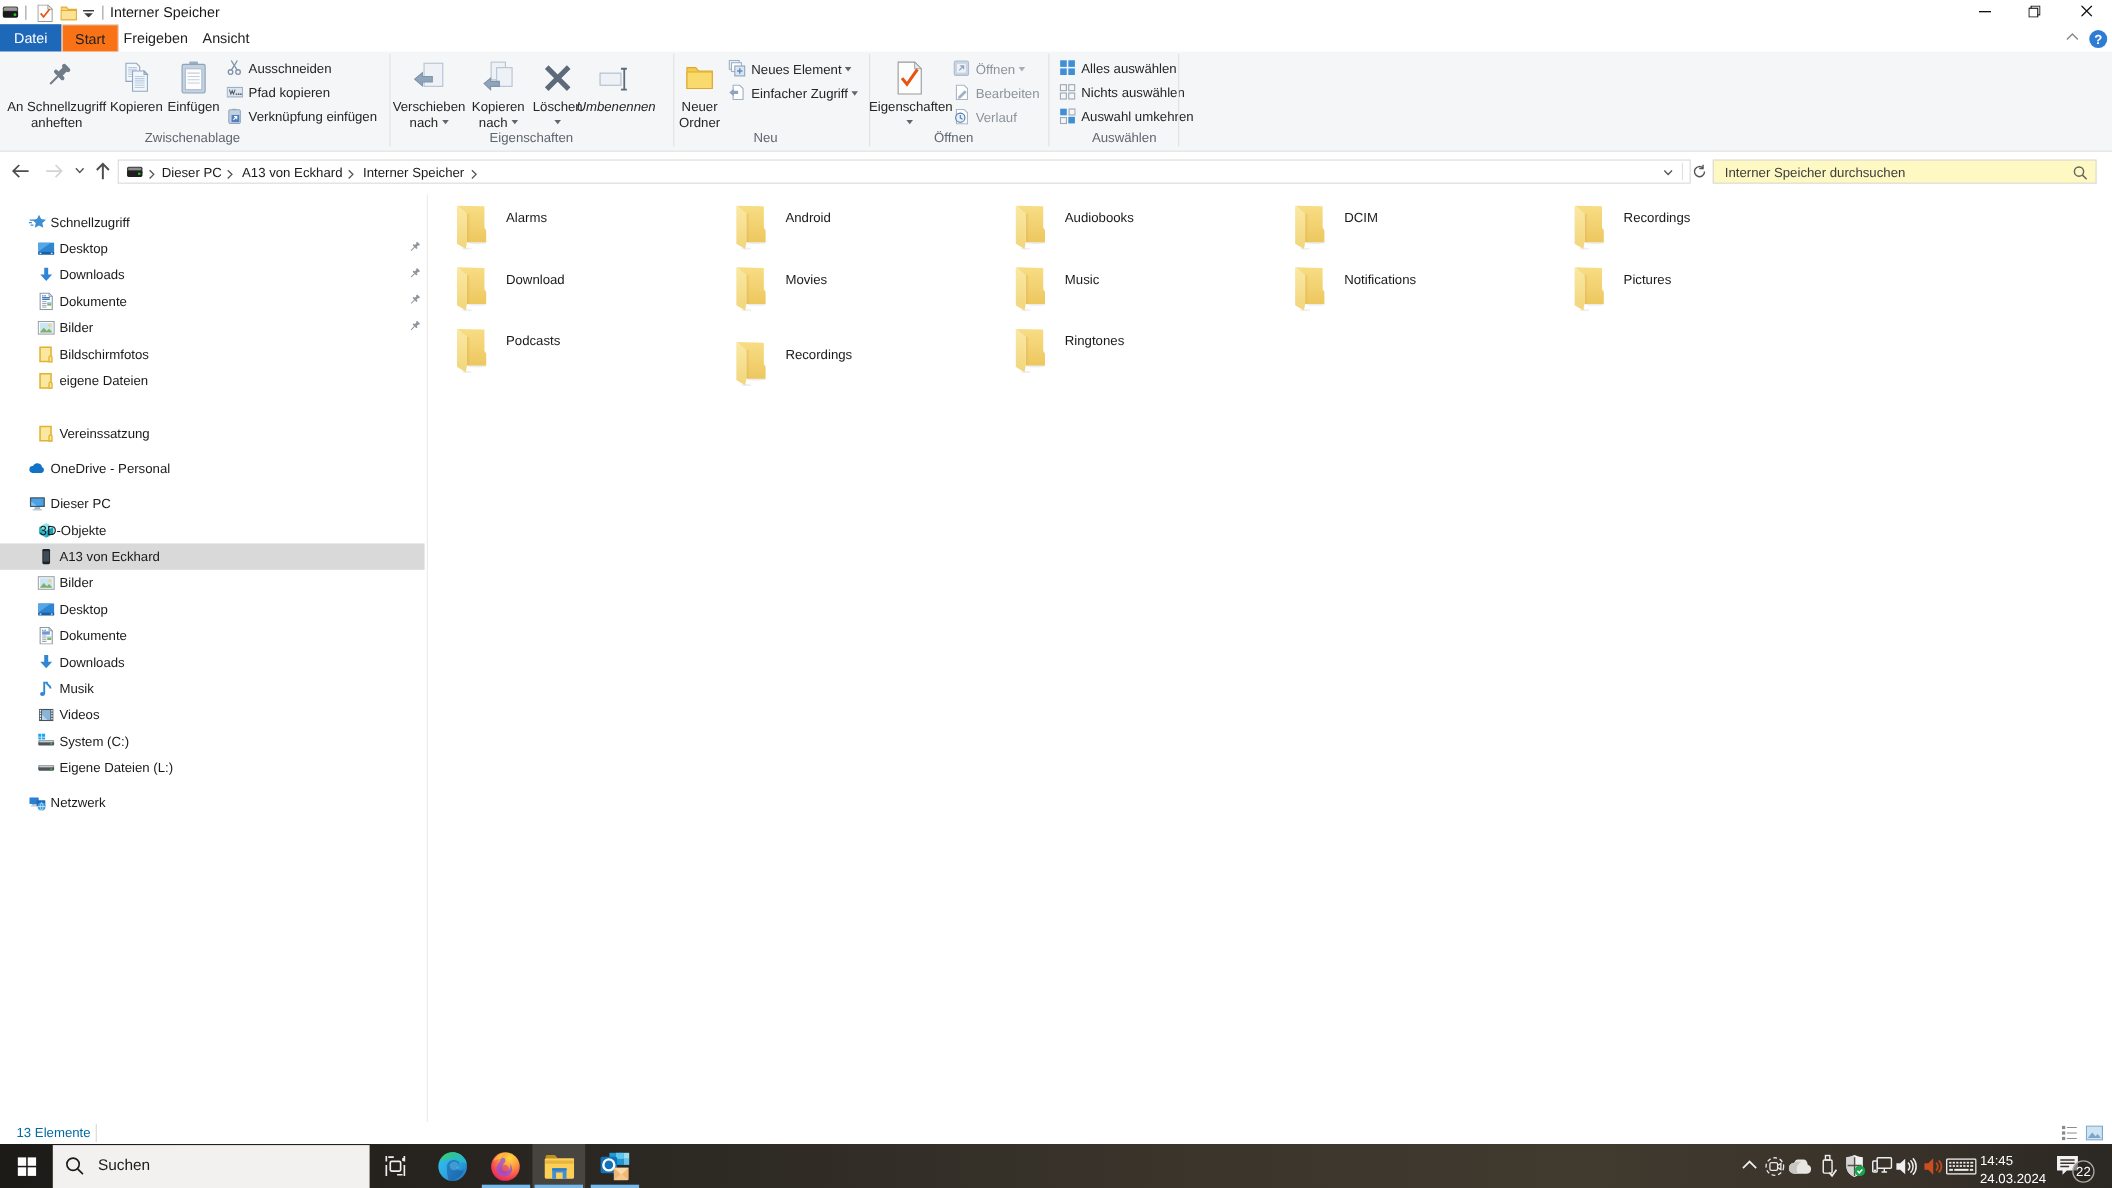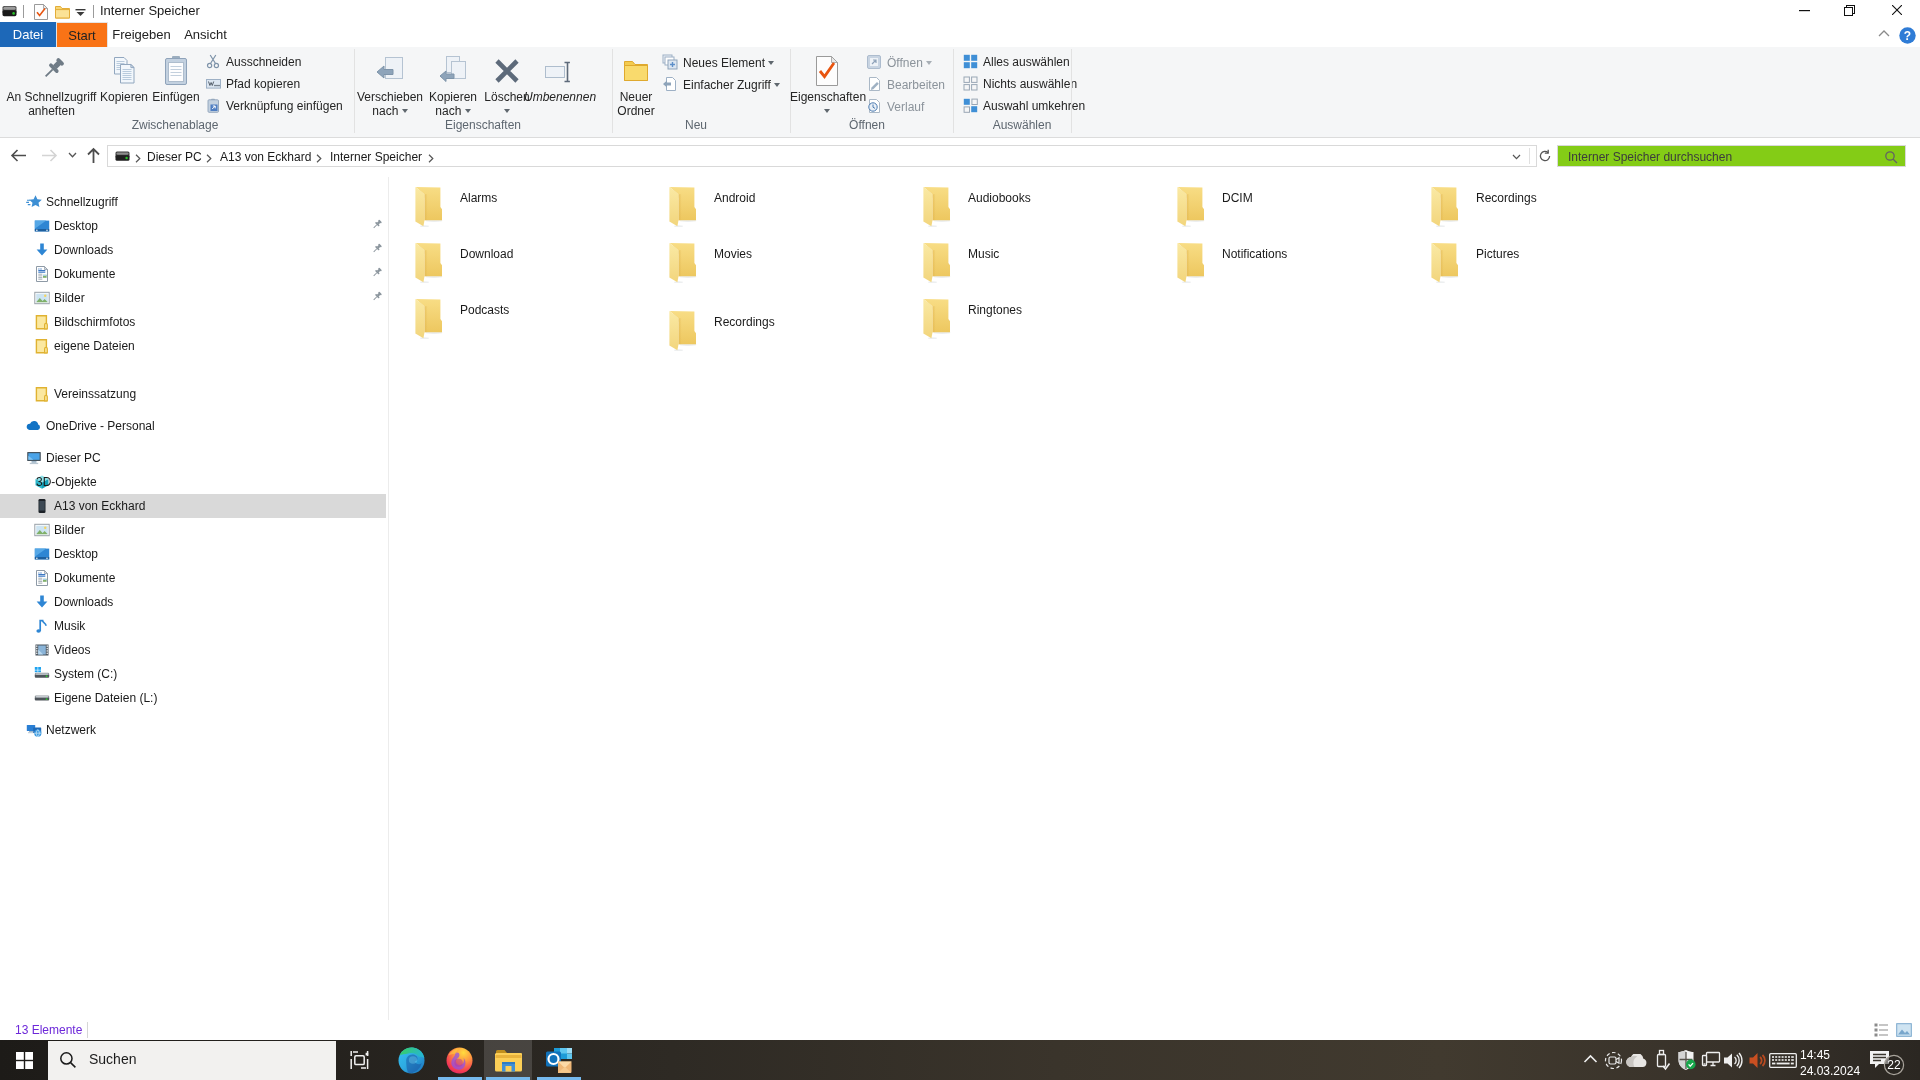--- a/index.html
+++ b/index.html
@@ -23,36 +23,36 @@
   .rbig { position:absolute; top:0; text-align:center; font-size:12px; color:#252525; }
   .rbig svg { display:block; margin:2px auto 3px; }
   .rsmall { position:absolute; font-size:12px; color:#252525; height:16px; line-height:16px; }
   .rsmall svg { vertical-align:-3px; margin-right:5px; }
   .dis { color:#8b939b; }
   .darr { display:inline-block; width:0; height:0; border-left:3px solid transparent; border-right:3px solid transparent; border-top:4px solid #5f676e; vertical-align:2px; }
   
   #addrrow { position:absolute; left:0; top:138px; width:1920px; height:34px; background:#fff; }
   .navic { position:absolute; top:0; }
   #addrbox { position:absolute; left:107px; top:7px; width:1430px; height:22px; border:1px solid #d9d9d9; background:#fff; font-size:12px; color:#1a1a1a; }
-  #searchbox { position:absolute; left:1557px; top:7px; width:349px; height:22px; border:1px solid #d9d9d9; background:#84cc16; font-size:12px; color:#333; }
+  #searchbox { position:absolute; left:1557px; top:7px; width:349px; height:22px; border:1px solid #d9d9d9; background:#fef9c3; font-size:12px; color:#333; }
   .crumb { position:absolute; top:4px; }
   
   #content { position:absolute; left:0; top:172px; width:1920px; height:848px; background:#fff; }
   #sidebar { position:absolute; left:0; top:0; width:388px; height:848px; }
   #vline { position:absolute; left:388px; top:5px; width:1px; height:843px; background:#ececec; }
   .srow { position:absolute; left:0; width:386px; height:24px; font-size:12px; color:#1a1a1a; }
   .srow .lbl { position:absolute; top:5px; }
   .srow svg { position:absolute; }
   .pin { position:absolute; left:371px; top:5px; }
   
   .tile { position:absolute; width:250px; height:56px; }
   .tile .nm { position:absolute; left:45px; top:5px; font-size:12px; color:#1a1a1a; }
   .tile svg { position:absolute; left:0; top:0; }
   
-  #statusbar { position:absolute; left:0; top:1020px; width:1920px; height:20px; background:#fff; font-size:12px; color:#6d28d9; }
+  #statusbar { position:absolute; left:0; top:1020px; width:1920px; height:20px; background:#fff; font-size:12px; color:#0369a1; }
   
   #taskbar { position:absolute; left:0; top:1040px; width:1920px; height:40px;
     background:linear-gradient(90deg,#1d1b18 0%,#24211d 15%,#2e2a24 35%,#3a342b 55%,#413a2f 75%,#38322a 90%,#2b2722 100%); }
   #tsearch { position:absolute; left:48px; top:1px; width:288px; height:39px; background:#f2f1ef; }
   .underline { position:absolute; top:37px; height:3px; background:#76b9ed; }
   .slot-active { position:absolute; left:484px; top:0; width:48px; height:40px; background:rgba(255,255,255,0.14); }
   #clock { position:absolute; left:1800px; top:7px; width:70px; color:#fff; font-size:12px; line-height:16px; }
 </style>
 </head>
 <body>

